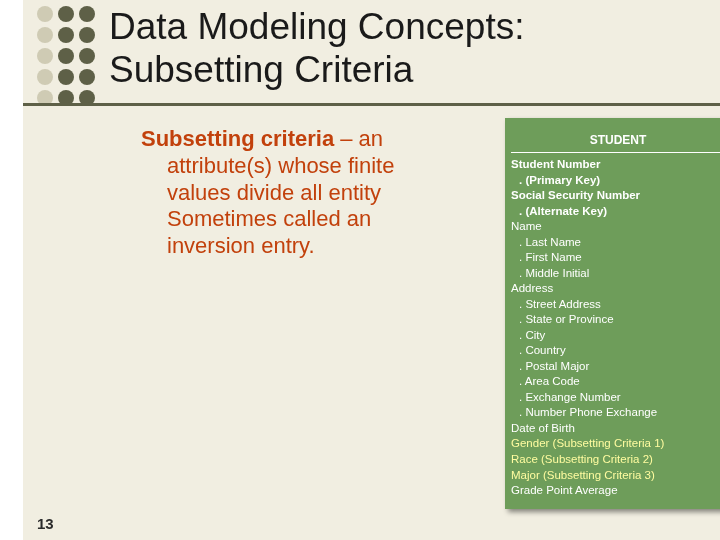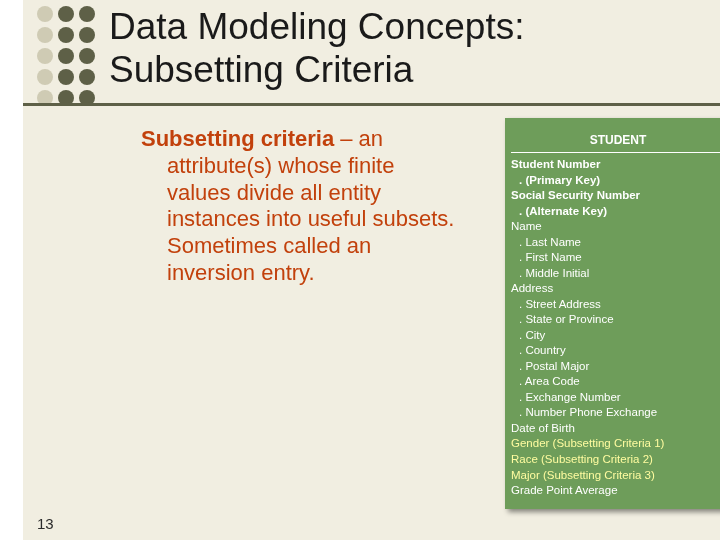--- a/index.html
+++ b/index.html
@@ -93,21 +93,21 @@
   }
   .entity-box .bold { font-weight: 700; }
   .entity-box .sub { padding-left: 8px; }
   .entity-box .sub::before { content: ". "; }
   .entity-box .yellow { color: #fffca0; }
   .page-num {
     position: absolute;
     left: 14px;
     bottom: 8px;
     font-size: 15px;
-    font-weight: 400;
+    font-weight: 700;
     color: #2b2b2b;
   }
 </style>
 </head>
 <body>
 
 <div class="slide">
 
   <div class="left-rail">
       <div class="dot" style="left: 14px; top: 6px; background: rgb(207, 203, 180);"></div>
@@ -130,21 +130,20 @@
   <div class="title">
     <span>Data Modeling Concepts:</span><br>
     <span>Subsetting Criteria</span>
   </div>
   <div class="title-underline"></div>
 
   <div class="body-area">
     <span class="term">Subsetting criteria</span><span> – an</span>
     <span class="body-indent">attribute(s) whose finite</span>
     <span class="body-indent">values divide all entity</span>
-    <span class="body-indent">instances into useful subsets.</span>
     <span class="body-indent">Sometimes called an</span>
     <span class="body-indent">inversion entry.</span>
   </div>
 
   <div class="entity-box">
     <div class="entity-title">STUDENT</div>
     <div id="entity-rows">
         <div class="attr bold">Student Number</div>
         <div class="attr bold sub">(Primary Key)</div>
         <div class="attr bold">Social Security Number</div>

